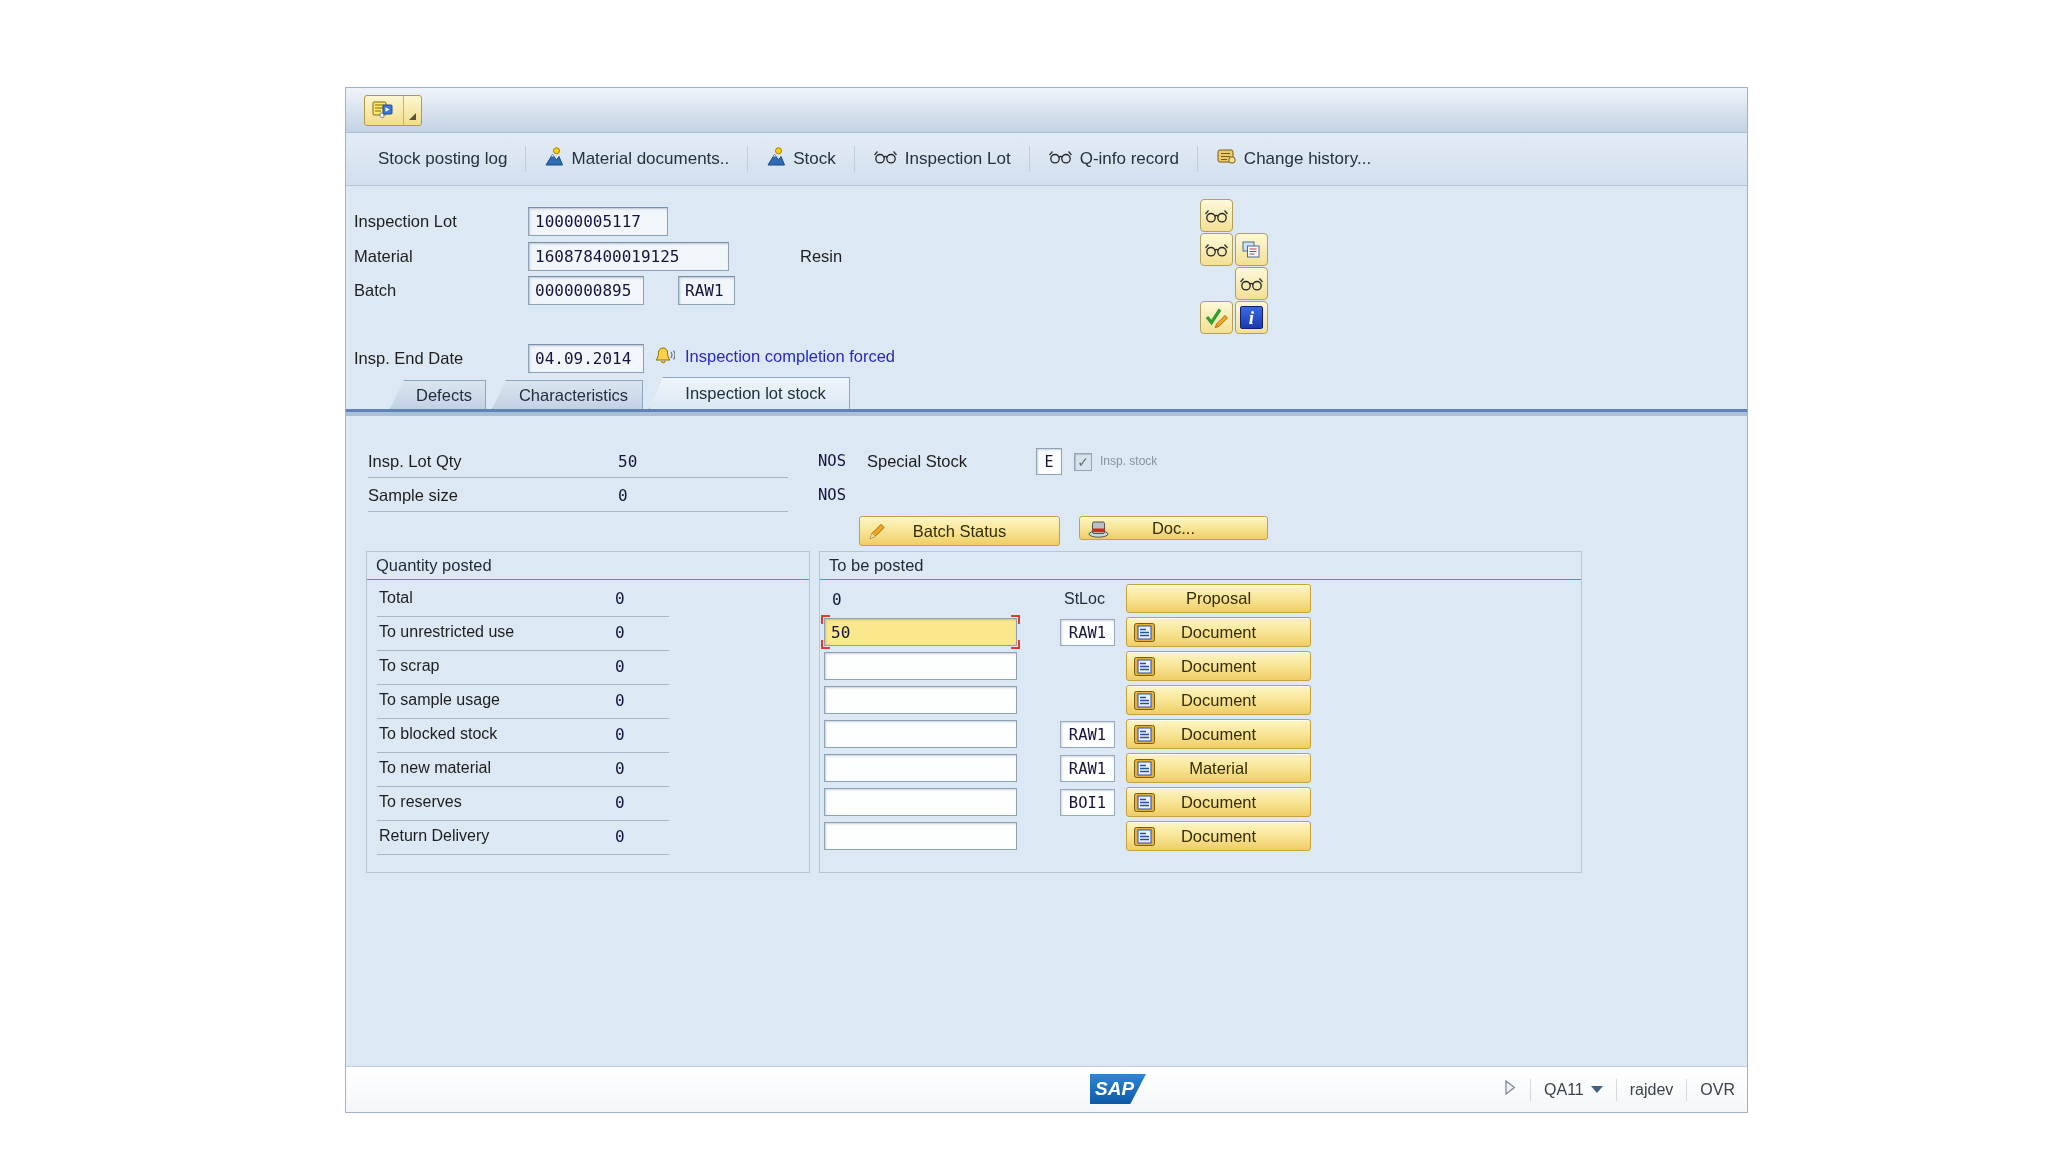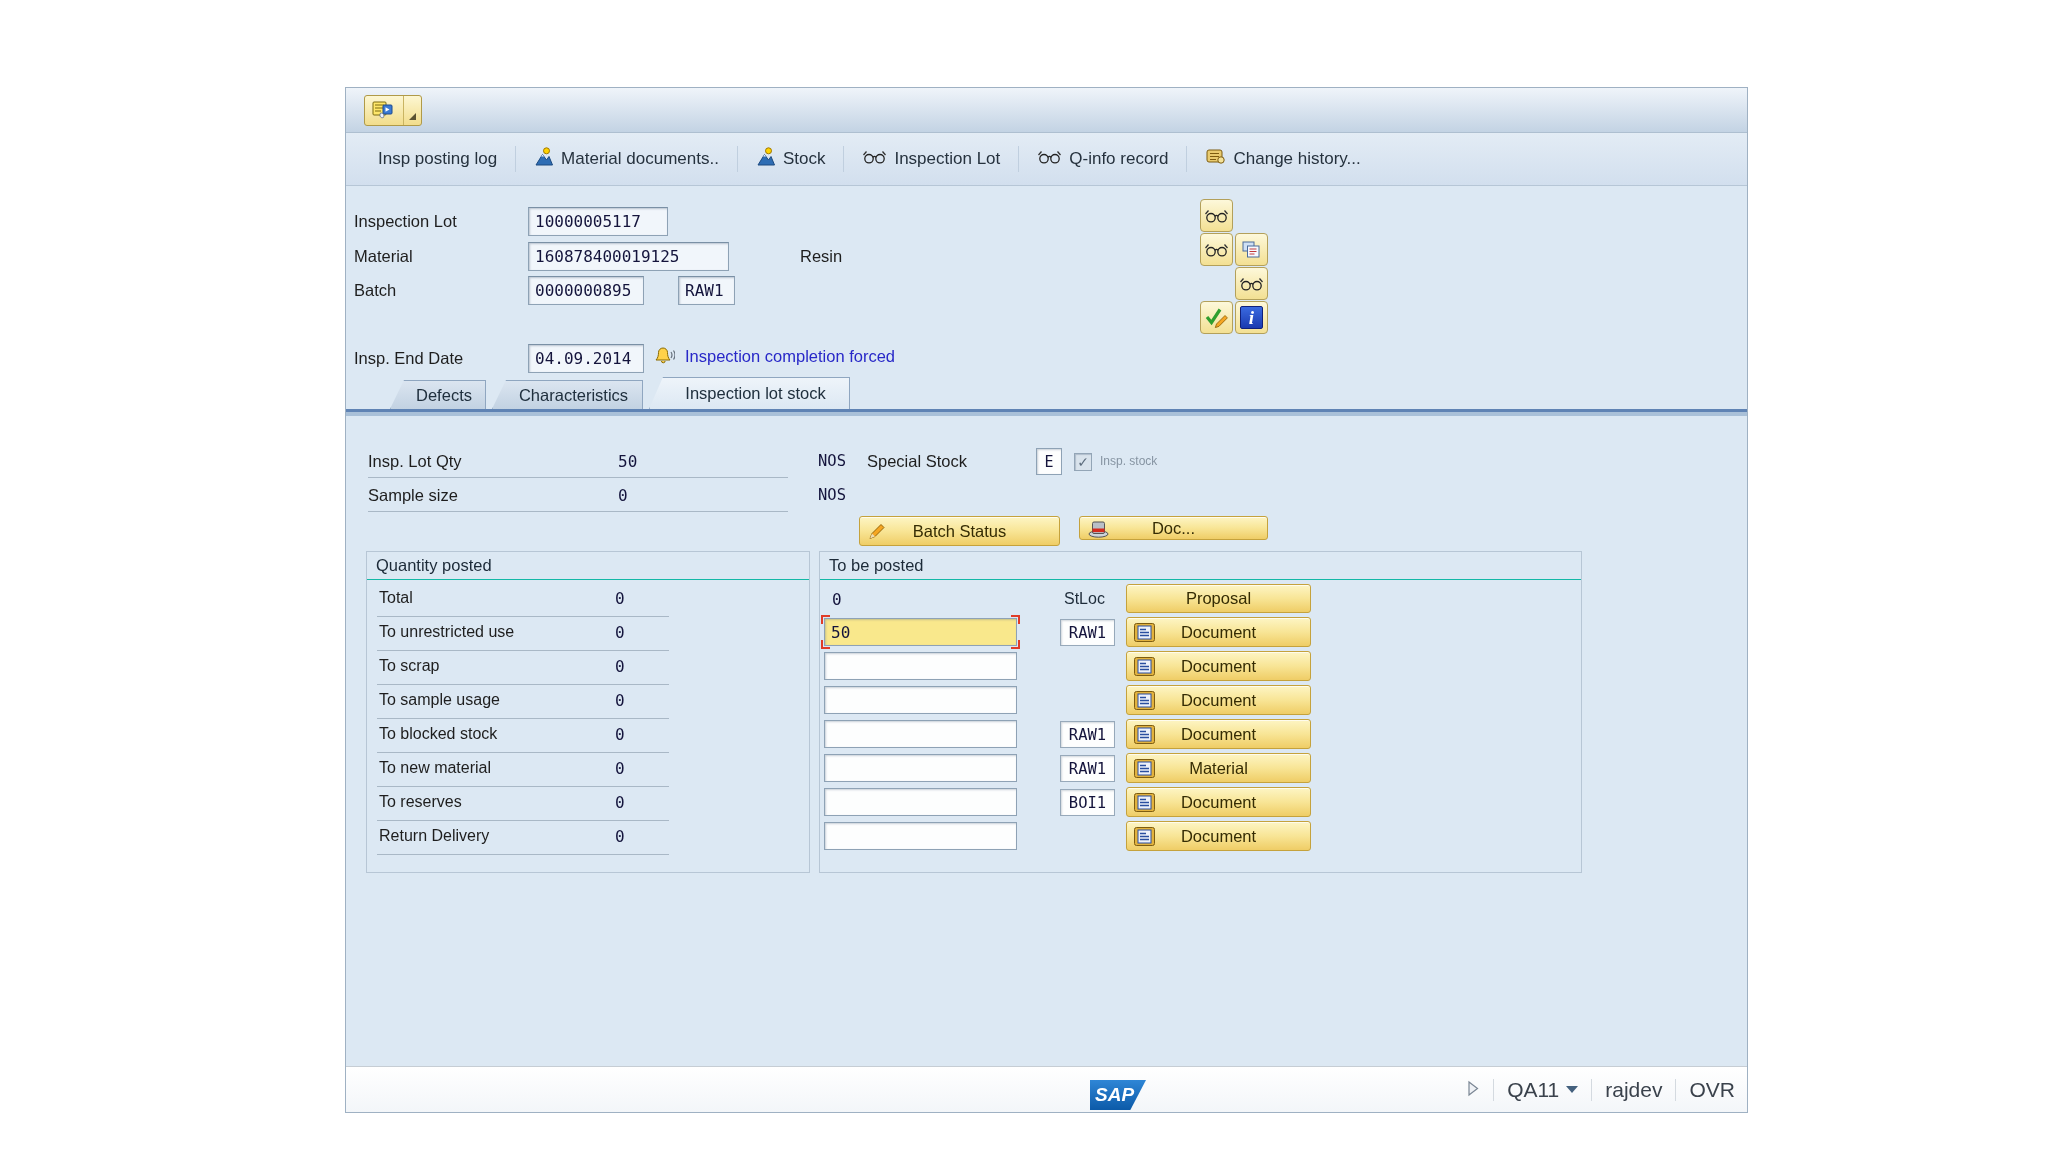--- a/index.html
+++ b/index.html
@@ -152,29 +152,29 @@
   .fc.tr { right: -3px; top: -3px; border-right: 2px solid #e03c28; border-top: 2px solid #e03c28; }
   .fc.bl { left: -3px; bottom: -3px; border-left: 2px solid #e03c28; border-bottom: 2px solid #e03c28; }
   .fc.br { right: -3px; bottom: -3px; border-right: 2px solid #e03c28; border-bottom: 2px solid #e03c28; }
 
   
   .footer {
     position: absolute; left: 0; bottom: 0; width: 100%; height: 46px;
     background: linear-gradient(#ffffff, #f3f6f9); border-top: 1px solid #c6cdd4;
   }
   .sap-logo {
-    position: absolute; left: 744px; top: 13px; width: 56px; height: 30px;
+    position: absolute; left: 744px; top: 7px; width: 56px; height: 30px;
     background: linear-gradient(#2f86d6, #0c5aa8);
     clip-path: polygon(0 0, 100% 0, 72% 100%, 0 100%);
     color: #fff; font-weight: bold; font-style: italic; font-size: 19px;
     display: flex; align-items: center; padding-left: 5px;
   }
   .status-right {
     position: absolute; right: 12px; top: 0; height: 100%; display: flex; align-items: center; gap: 13px;
-    font-size: 21px; color: #3a424c;
+    font-size: 16px; color: #3a424c;
   }
   .st-sep { width: 1px; height: 22px; background: #d4dae0; }
   .tri-down { width: 0; height: 0; border-left: 6px solid transparent; border-right: 6px solid transparent; border-top: 7px solid #44617e; margin-left: 7px; }
   .qa-item { display: flex; align-items: center; }
 </style>
 </head>
 <body>
 
 <div class="sap-window">
 
@@ -190,21 +190,21 @@
         </svg>
       </span>
       <span class="title-icon-drop">
         <span class="tri-dr"></span>
       </span>
     </div>
   </div>
 
   <div class="toolbar">
     <div class="tb-btn">
-      <span>Insp posting log</span>
+      <span>Stock posting log</span>
     </div>
     <div class="tb-sep"></div>
     <div class="tb-btn">
       <span>
         <svg width="20" height="19" viewBox="0 0 20 19">
           <circle cx="12.5" cy="3.8" r="3" fill="#ffd200" stroke="#a07800"></circle>
           <path d="M2 18 L8.5 7.5 L12.5 13 L15 9.5 L18.5 18 Z" fill="#2e6db4" stroke="#1c4a80"></path>
           <path d="M7.2 9.6 L8.5 7.5 L10 9.6 Z" fill="#eaf2fc"></path>
         </svg>
       </span>

